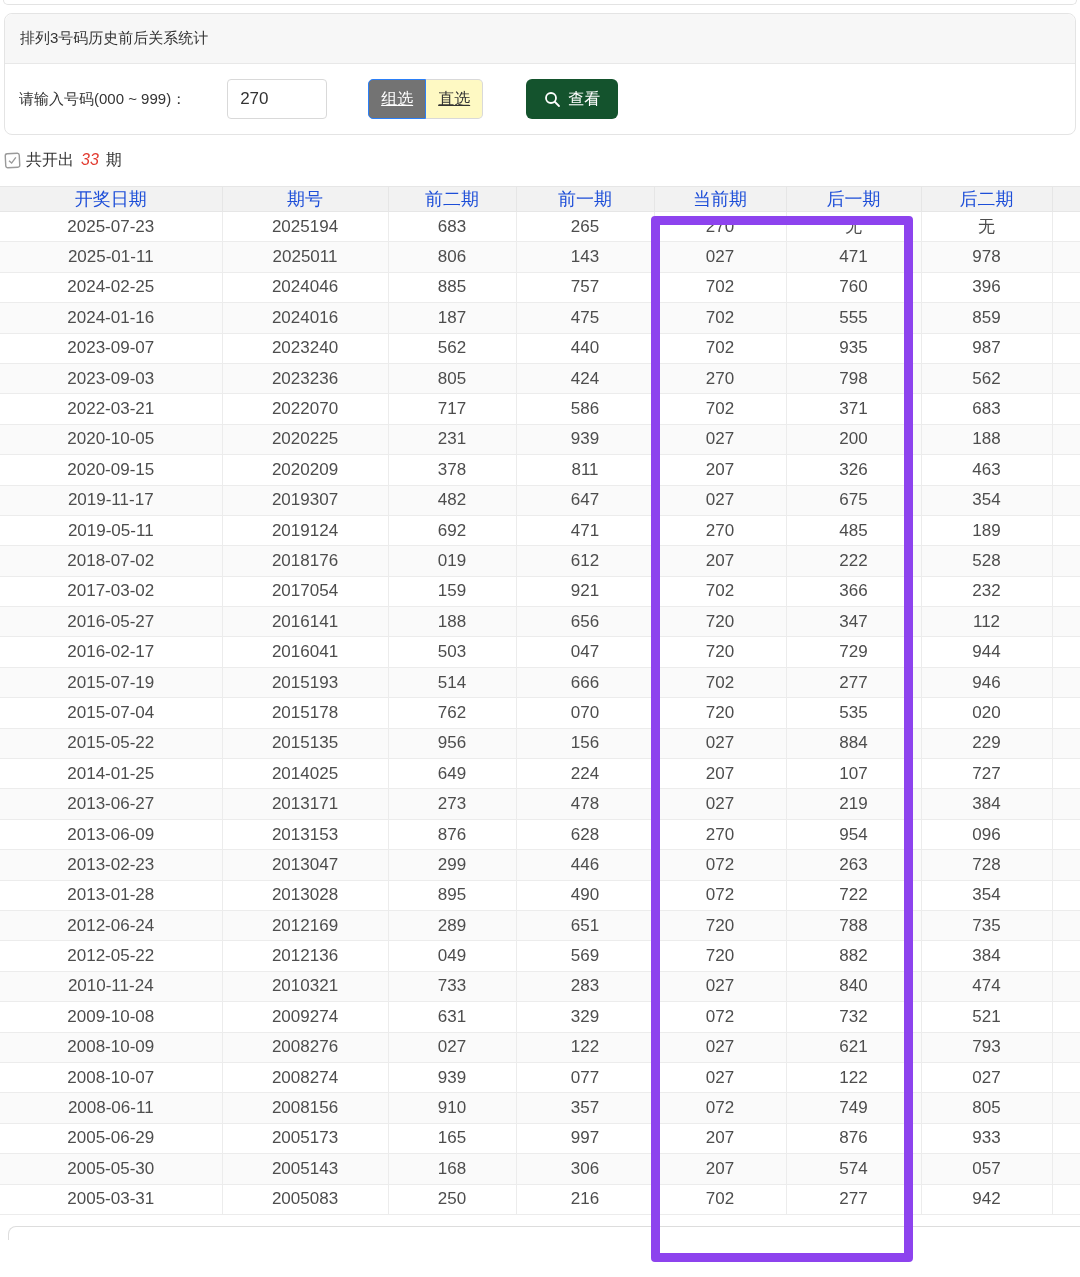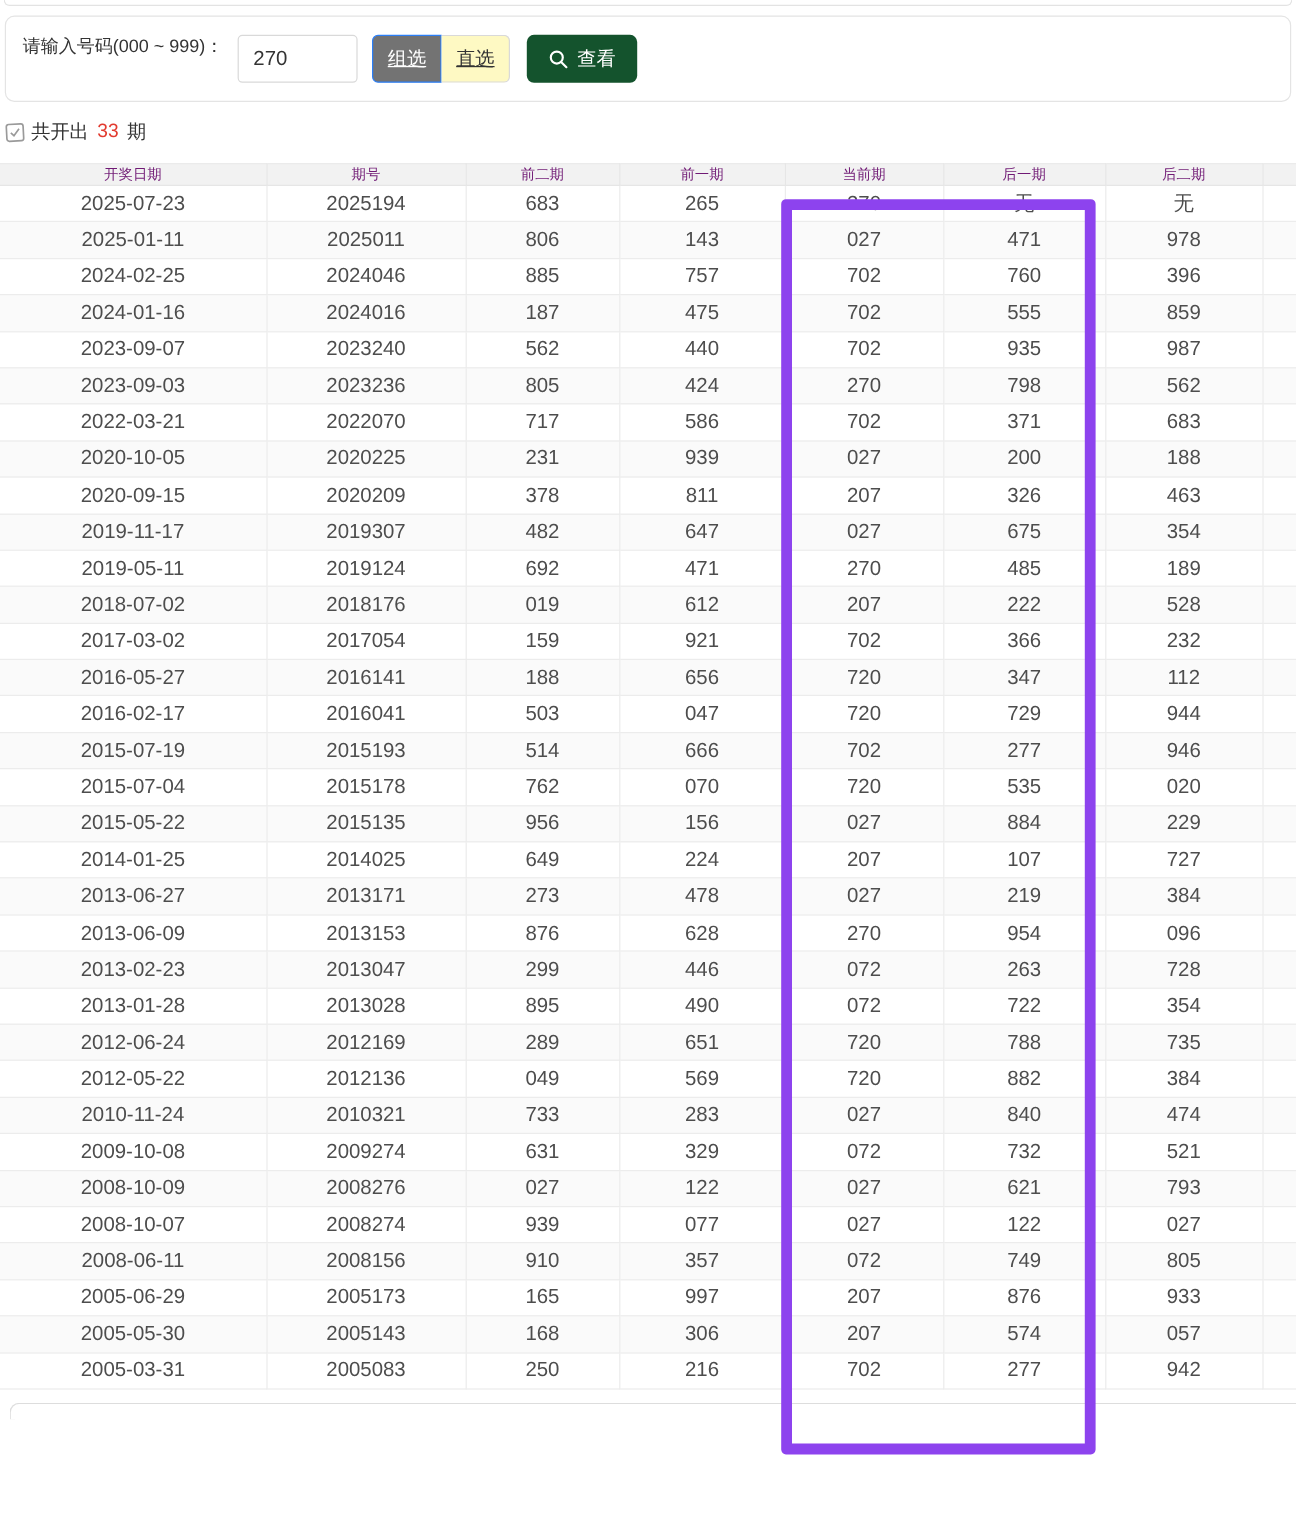--- a/index.html
+++ b/index.html
@@ -7,63 +7,64 @@
     font-family:"Liberation Sans","DejaVu Sans",sans-serif; color:#333; }
 
   
   .prev-edge { height:5px; margin:0 3px; background:#fff;
     border:1px solid #e3e3e3; border-top:none; border-radius:0 0 6px 6px; }
 
   
   .panel { margin:8px 4px 0 4px; border:1px solid #e4e4e4; border-radius:8px; background:#fff; }
   .panel-header { background:#f7f7f7; border-bottom:1px solid #e8e8e8;
     border-radius:8px 8px 0 0; padding:15px 15px; font-size:15px; color:#333; }
-  .panel-body { display:flex; align-items:flex-start; padding:15px 14px; }
+  .panel-body { display:flex; align-items:center; padding:15px 14px;gap:29px; }
   .input-label { font-size:15px; color:#333; }
   .num-input { width:100px; height:40px; margin-left:12px; border:1px solid #d9d9d9;
     border-radius:4px; padding:0 12px; font-size:17px; color:#333; outline:none; }
   .seg { display:flex; margin-left:12px; height:40px; }
   .seg-btn { height:40px; min-width:55px; padding:0 12px; font-size:16px;
     display:flex; align-items:center; justify-content:center; cursor:pointer;
     border:1px solid #d9d9d9; background:#fef9c3; color:#333;text-decoration:underline; }
   .seg-btn.active { background:#737373; border-color:#2b7ff7; color:#fff;
     text-decoration:underline; border-radius:5px 0 0 5px; }
   .seg-btn.inactive { border-left:none; border-radius:0 5px 5px 0; }
   .view-btn { margin-left:14px; height:40px; padding:0 18px; background:#14532d;
     color:#fff; font-size:16px; border:none; border-radius:6px; cursor:pointer;
     display:flex; align-items:center; gap:7px; }
 
   
   .summary { display:flex; align-items:center; gap:5px; margin:14px 4px 0 4px;
     font-size:16px; color:#333; height:22px; }
-  .summary .count { color:#e23b30; margin:0 2px; }
+  .summary .count { color:#e23b30; margin:0 2px;font-style:italic; }
 
   
   .table-wrap { position:relative; margin-top:15px; width:1210px; }
   table { width:1210px; table-layout:fixed; border-collapse:collapse; }
-  thead th { background:#f2f2f2; color:#701a75; font-weight:normal; font-size:12px;
+  thead th { background:#f2f2f2; color:#1d4ed8; font-weight:normal; font-size:18px;
     height:15px; border:1px solid #e6e6e6; text-align:center; }
   tbody td { text-align:center; height:30.4px; font-size:17px; color:#4d4d4d;
     border-bottom:1px solid #ececec; border-right:1px solid #ececec; }
   tbody tr:nth-child(even) td { background:#fafafa; }
   thead th:first-child, tbody td:first-child { border-left:none; }
 
   .highlight-box { position:absolute; left:651px; top:30px; width:262px; height:1046px;
     border:9px solid #8d43ee; border-radius:4px; pointer-events:none; background:transparent; }
 
   
   .next-edge { margin:11px 0 0 8px; width:1190px; height:14px; background:#fff;
     border:1px solid #ddd; border-bottom:none; border-radius:8px 8px 0 0; }
 </style>
 </head>
 <body>
 
 <div class="prev-edge"></div>
 
 <div class="panel">
+  <div class="panel-header">排列3号码历史前后关系统计</div>
   <div class="panel-body">
     <span class="input-label">请输入号码(000 ~ 999)：</span>
     <input class="num-input" type="text" value="270" style="">
     <div class="seg">
       <div class="seg-btn active">组选</div>
       <div class="seg-btn inactive">直选</div>
     </div>
     <button class="view-btn">
       <span style="display:flex;">
         <svg width="17" height="17" viewBox="0 0 17 17">

